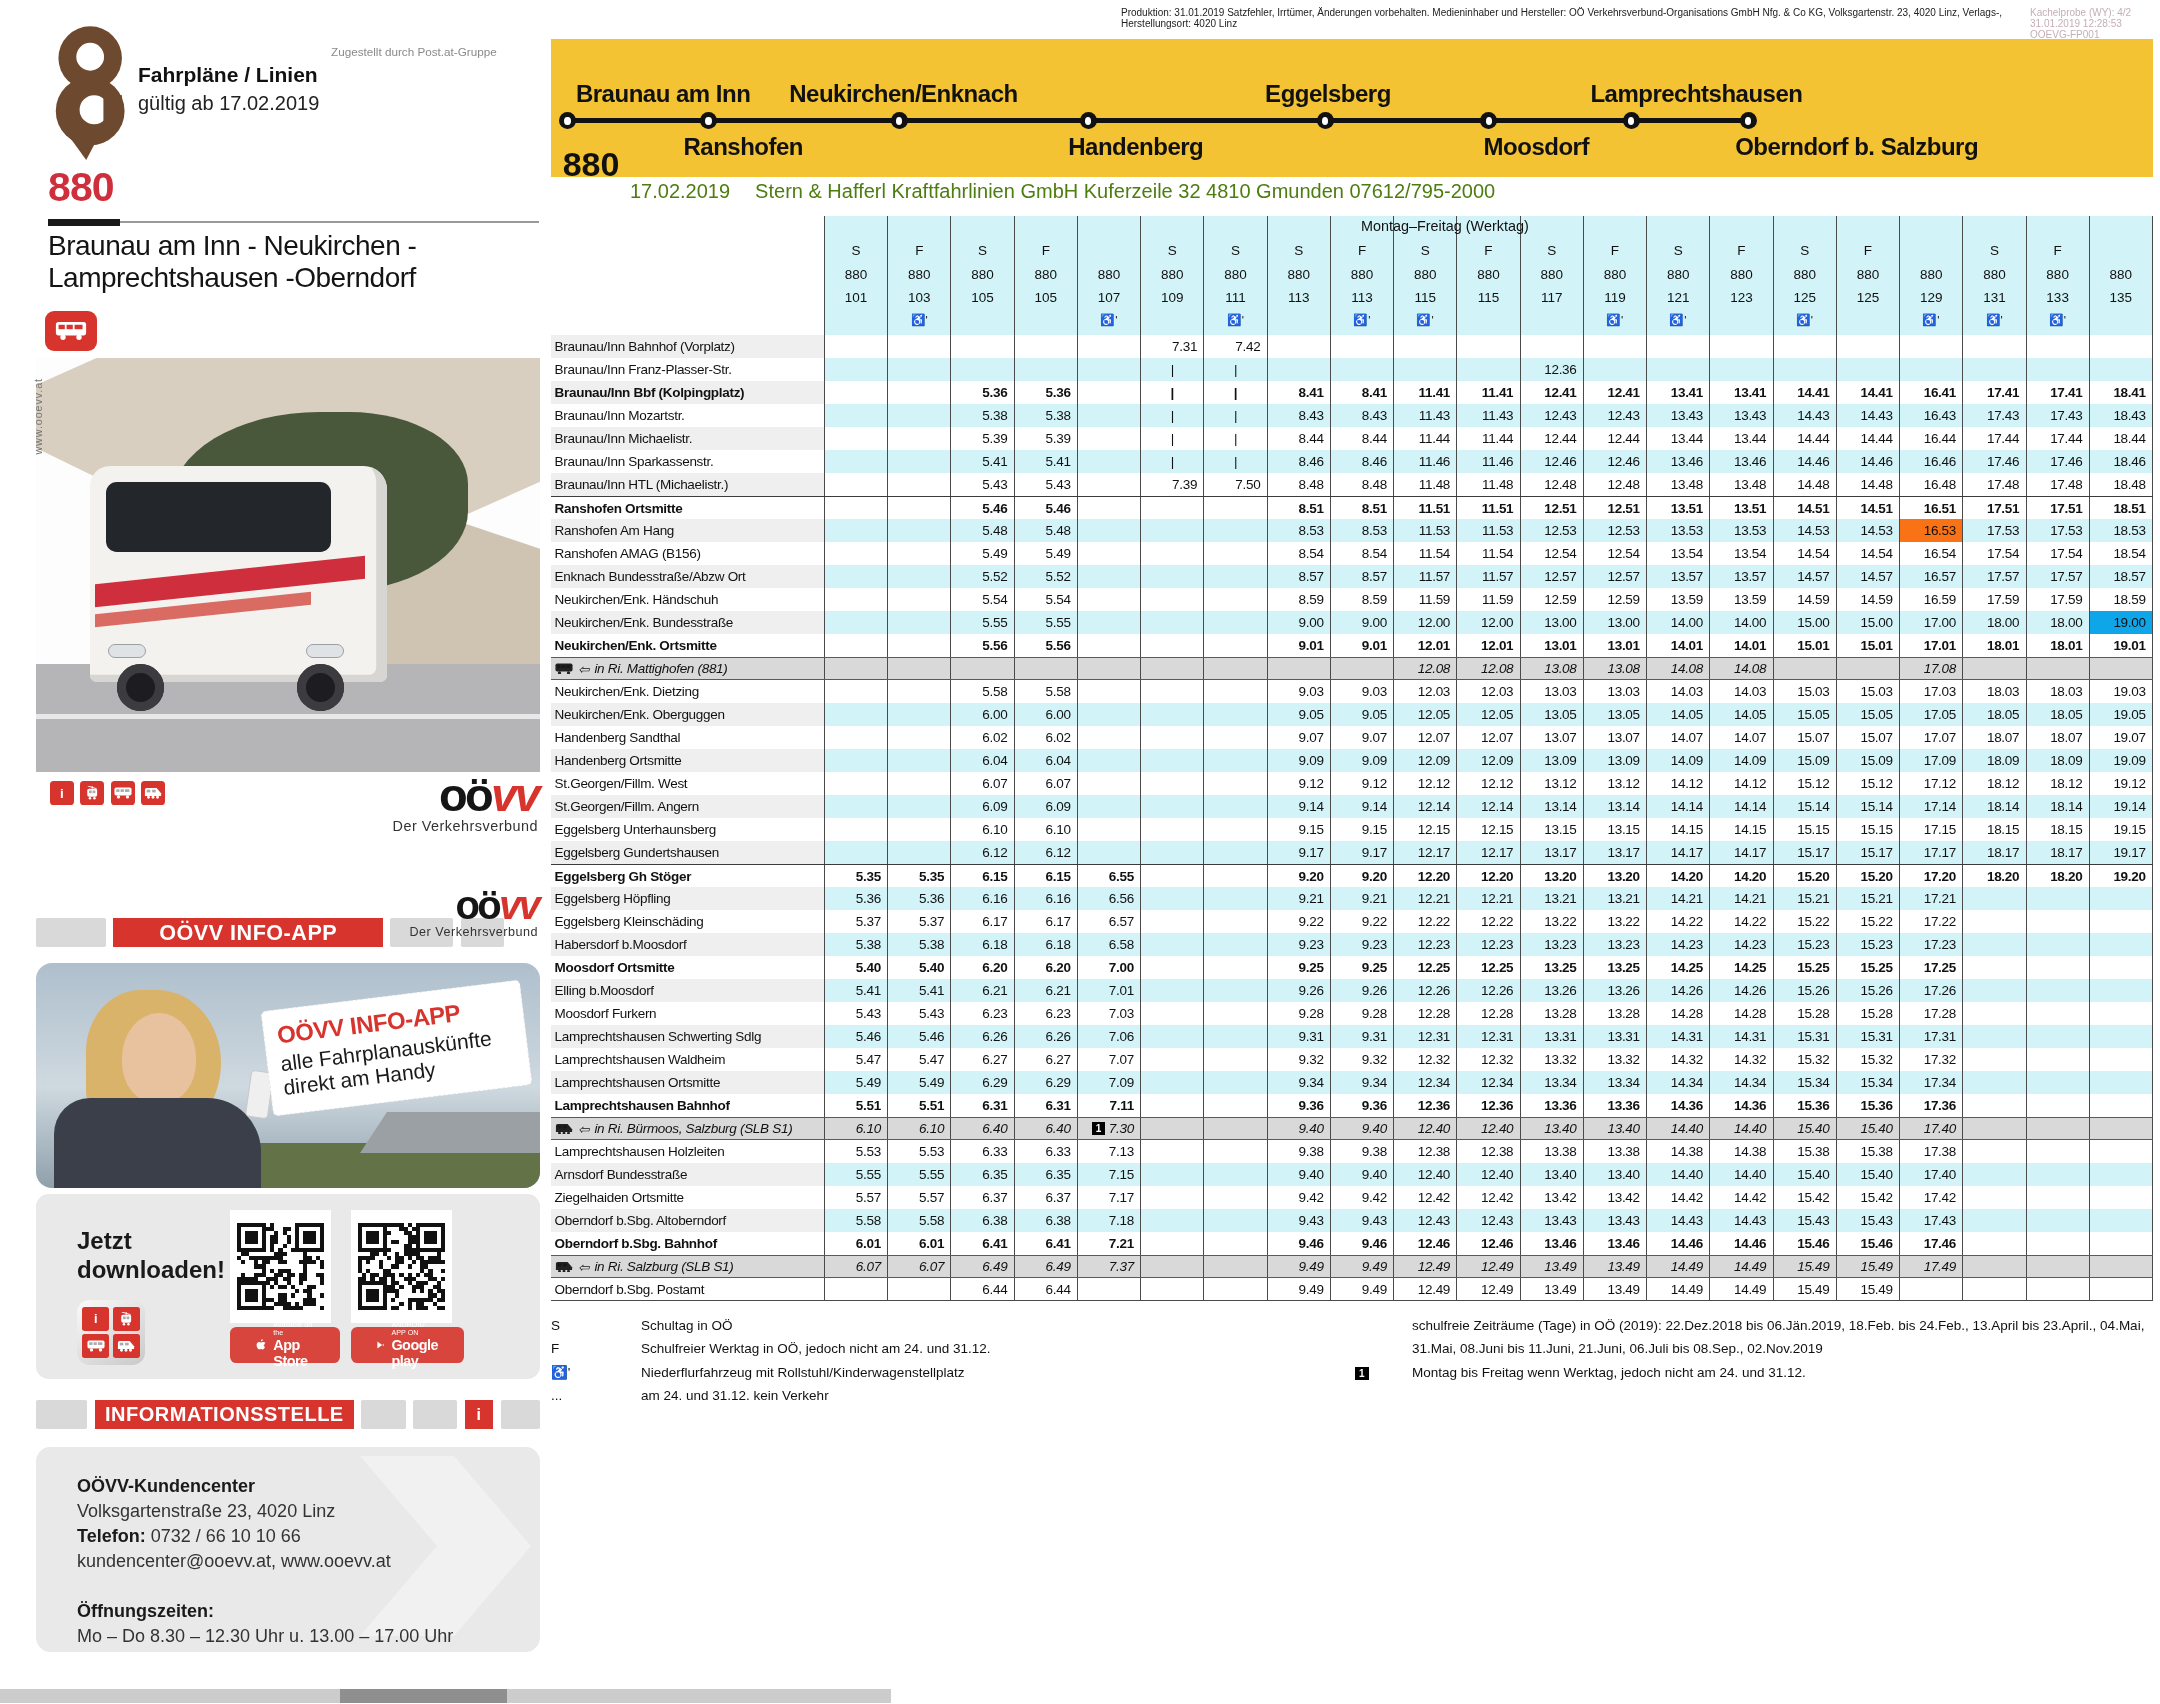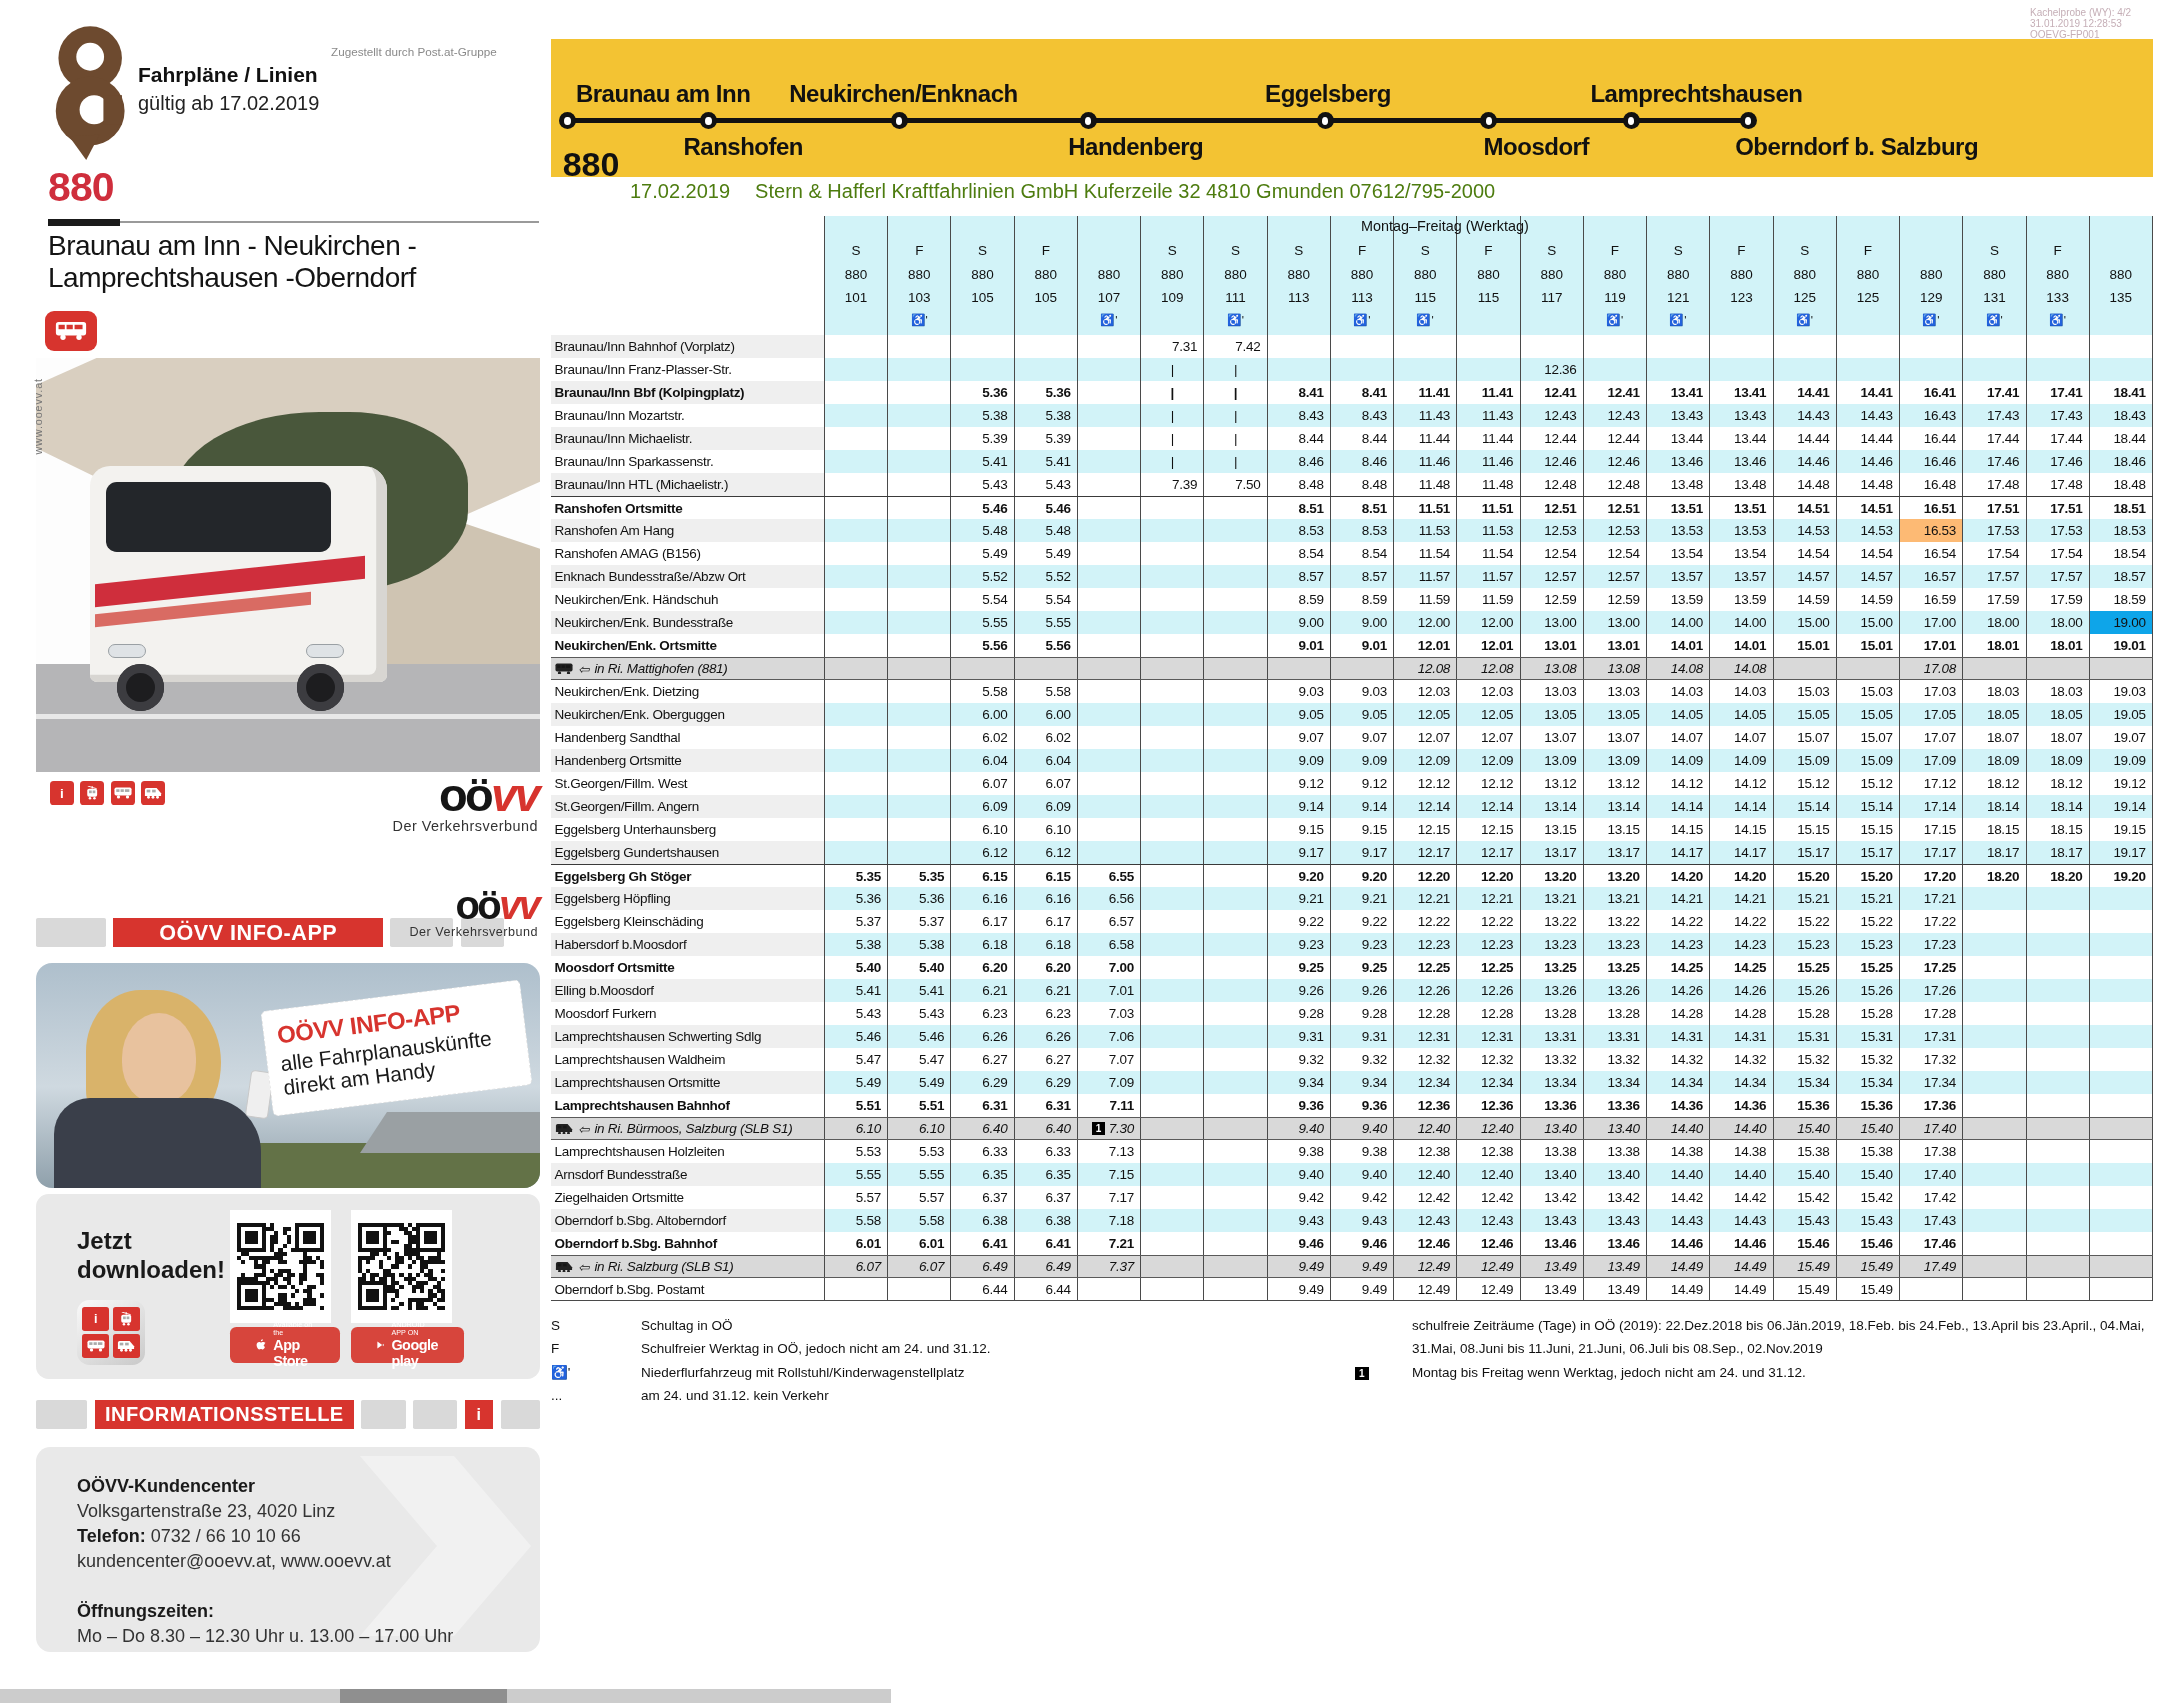--- a/index.html
+++ b/index.html
@@ -630,20 +630,21 @@
       <div class="b">Öffnungszeiten:</div>
       <div>Mo – Do 8.30 – 12.30 Uhr u. 13.00 – 17.00 Uhr</div>
       <div>Fr 7.30 – 13.00 Uhr</div>
     </div>
   </div>
 
   <div id="bottom-bar" class="abs">
       <div class="dark"></div>
     </div>
 
+  <div id="production" class="abs">Produktion: 31.01.2019 Satzfehler, Irrtümer, Änderungen vorbehalten. Medieninhaber und Hersteller: OÖ Verkehrsverbund-Organisations GmbH Nfg. &amp; Co KG, Volksgartenstr. 23, 4020 Linz, Verlags-, Herstellungsort: 4020 Linz</div>
   <div id="prodcode" class="abs">Kachelprobe (WY): 4/2 31.01.2019 12:28:53 OOEVG-FP001</div>
 
   <div id="banner" class="abs">
     <div class="routeline"></div>
     <div id="banner-lineno">880</div>
   <div class="dot" style="left: calc(1% - 8px);"></div>
       <div class="dot" style="left: calc(9.8% - 8px);"></div>
       <div class="dot" style="left: calc(21.7% - 8px);"></div>
       <div class="dot" style="left: calc(33.5% - 8px);"></div>
       <div class="dot" style="left: calc(48.3% - 8px);"></div>
@@ -1000,21 +1001,21 @@
           <div class="tc" style="background: rgb(210, 243, 248);">8.53</div>
           <div class="tc" style="background: rgb(210, 243, 248);">8.53</div>
           <div class="tc" style="background: rgb(210, 243, 248);">11.53</div>
           <div class="tc" style="background: rgb(210, 243, 248);">11.53</div>
           <div class="tc" style="background: rgb(210, 243, 248);">12.53</div>
           <div class="tc" style="background: rgb(210, 243, 248);">12.53</div>
           <div class="tc" style="background: rgb(210, 243, 248);">13.53</div>
           <div class="tc" style="background: rgb(210, 243, 248);">13.53</div>
           <div class="tc" style="background: rgb(210, 243, 248);">14.53</div>
           <div class="tc" style="background: rgb(210, 243, 248);">14.53</div>
-          <div class="tc" style="background: #fdba74;">16.53</div>
+          <div class="tc" style="background: #f97316;">16.53</div>
           <div class="tc" style="background: rgb(210, 243, 248);">17.53</div>
           <div class="tc" style="background: rgb(210, 243, 248);">17.53</div>
           <div class="tc" style="background: rgb(210, 243, 248);">18.53</div>
         </div>
         <div class="trow">
           <div class="tn" style="background: rgb(255, 255, 255);">Ranshofen AMAG (B156)</div>
           <div class="tc" style="background: rgb(255, 255, 255);"></div>
           <div class="tc" style="background: rgb(255, 255, 255);"></div>
           <div class="tc" style="background: rgb(255, 255, 255);">5.49</div>
           <div class="tc" style="background: rgb(255, 255, 255);">5.49</div>

